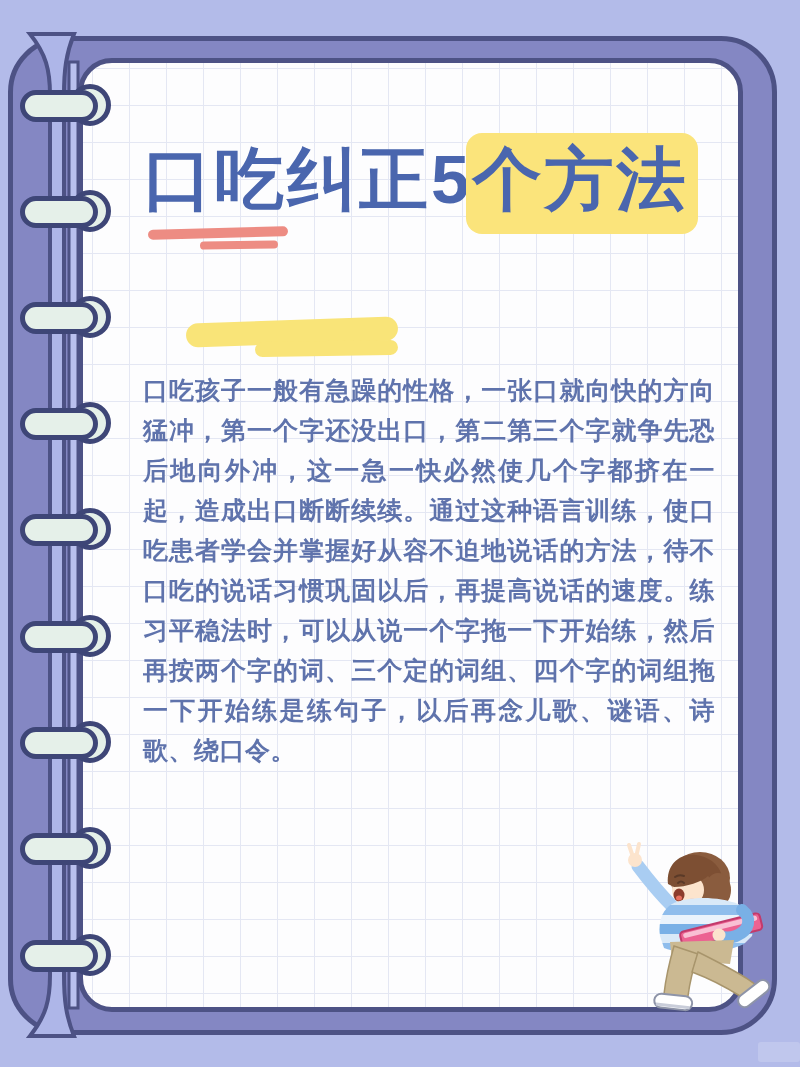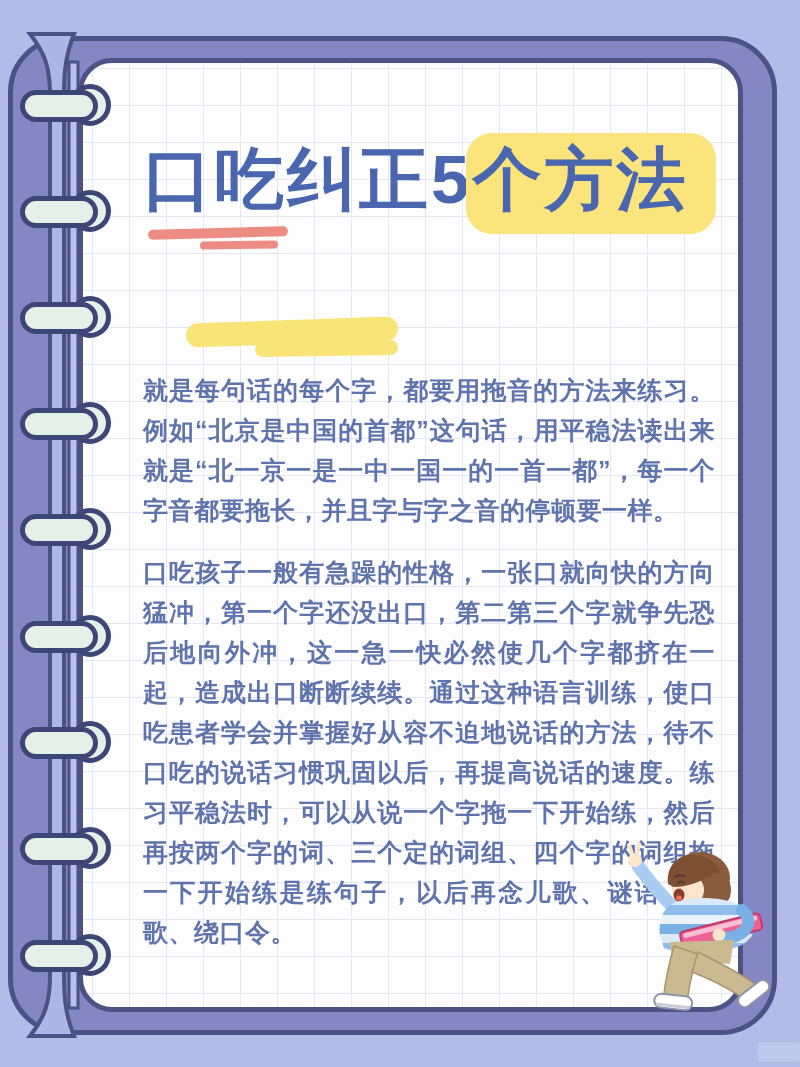--- a/index.html
+++ b/index.html
@@ -29,21 +29,21 @@
         background:#e5f0e9;border:5px solid #3e4677;border-radius:50%;}
   .ring:nth-child(1){top:90px;}  .ring:nth-child(2){top:196px;} .ring:nth-child(3){top:302px;}
   .ring:nth-child(4){top:408px;} .ring:nth-child(5){top:514px;} .ring:nth-child(6){top:621px;}
   .ring:nth-child(7){top:727px;} .ring:nth-child(8){top:833px;} .ring:nth-child(9){top:940px;}
 
   .content{position:absolute;left:0;top:0;width:800px;height:1067px;z-index:4;}
 
   
   .title{position:absolute;left:143px;top:142px;font-size:69px;font-weight:900;
          color:#4a66ae;letter-spacing:3px;white-space:nowrap;line-height:1.1;}
-  .hl-yellow{background:#fbe47b;border-radius:26px;padding:8px 28px 16px 6px;margin:-8px -10px -16px -6px;}
+  .hl-yellow{background:#fbe47b;border-radius:16px;padding:8px 10px 16px 6px;margin:-8px -10px -16px -6px;}
   .underline-red{position:absolute;background:#ed8c83;border-radius:6px;}
   .u1{left:148px;top:228px;width:140px;height:10px;transform:rotate(-1.5deg);}
   .u2{left:200px;top:241px;width:78px;height:8px;transform:rotate(-1deg);}
 
   
   .brush{position:absolute;background:#f9e478;}
   .b1{left:186px;top:320px;width:212px;height:24px;border-radius:12px;transform:rotate(-2deg);}
   .b2{left:255px;top:341px;width:143px;height:15px;border-radius:8px;transform:rotate(-1deg);}
   .heading{position:absolute;left:143px;top:296px;font-size:37px;font-weight:800;
            color:#3e5aa4;white-space:nowrap;letter-spacing:2px;}
@@ -86,21 +86,20 @@
   <div class="content">
 
     <div class="title"><span>口吃纠正5</span><span class="hl-yellow">个方法</span></div>
     <div class="underline-red u1"></div>
     <div class="underline-red u2"></div>
 
     <div class="brush b1"></div>
     <div class="brush b2"></div>
 
     <div class="body-text">
-      <p>就是每句话的每个字，都要用拖音的方法来练习。例如“北京是中国的首都”这句话，用平稳法读出来就是“北一京一是一中一国一的一首一都”，每一个字音都要拖长，并且字与字之音的停顿要一样。</p>
       <p>口吃孩子一般有急躁的性格，一张口就向快的方向猛冲，第一个字还没出口，第二第三个字就争先恐后地向外冲，这一急一快必然使几个字都挤在一起，造成出口断断续续。通过这种语言训练，使口吃患者学会并掌握好从容不迫地说话的方法，待不口吃的说话习惯巩固以后，再提高说话的速度。练习平稳法时，可以从说一个字拖一下开始练，然后再按两个字的词、三个定的词组、四个字的词组拖一下开始练是练句子，以后再念儿歌、谜语、诗歌、绕口令。</p>
     </div>
   </div>
 
   <svg class="illustration" width="156" height="178" viewBox="0 0 156 178">
 
     <path d="M 52,70 C 40,58 28,44 16,28" stroke="#a9cdf2" stroke-width="13" stroke-linecap="round" fill="none"></path>
     <circle cx="13" cy="22" r="7" fill="#fce4cd"></circle>
     <path d="M 10,16 L 7,7 M 15,15 L 17,6" stroke="#fce4cd" stroke-width="4" stroke-linecap="round" fill="none"></path>
 

